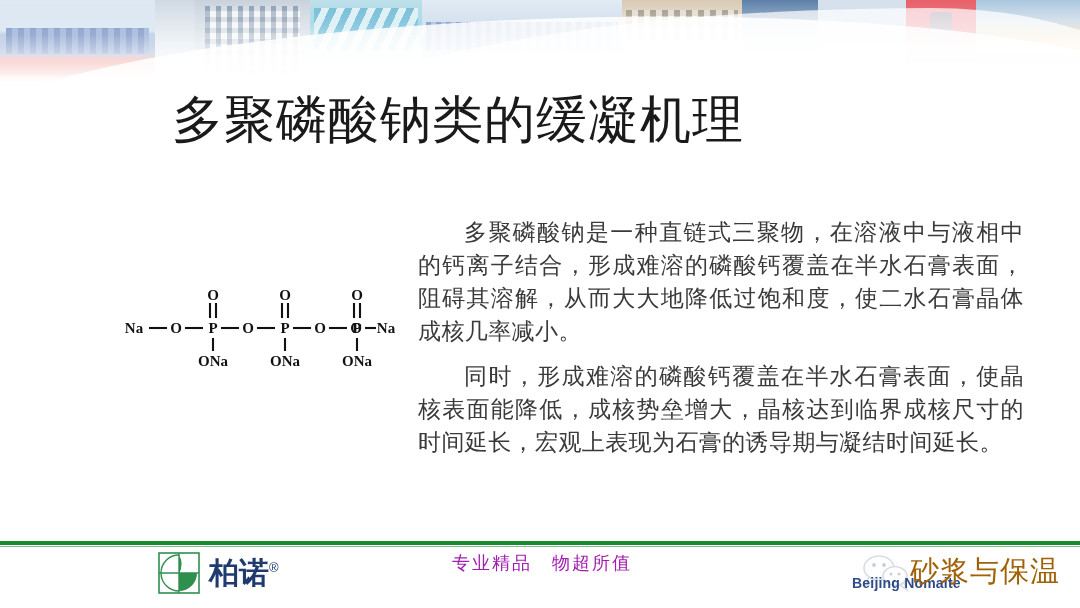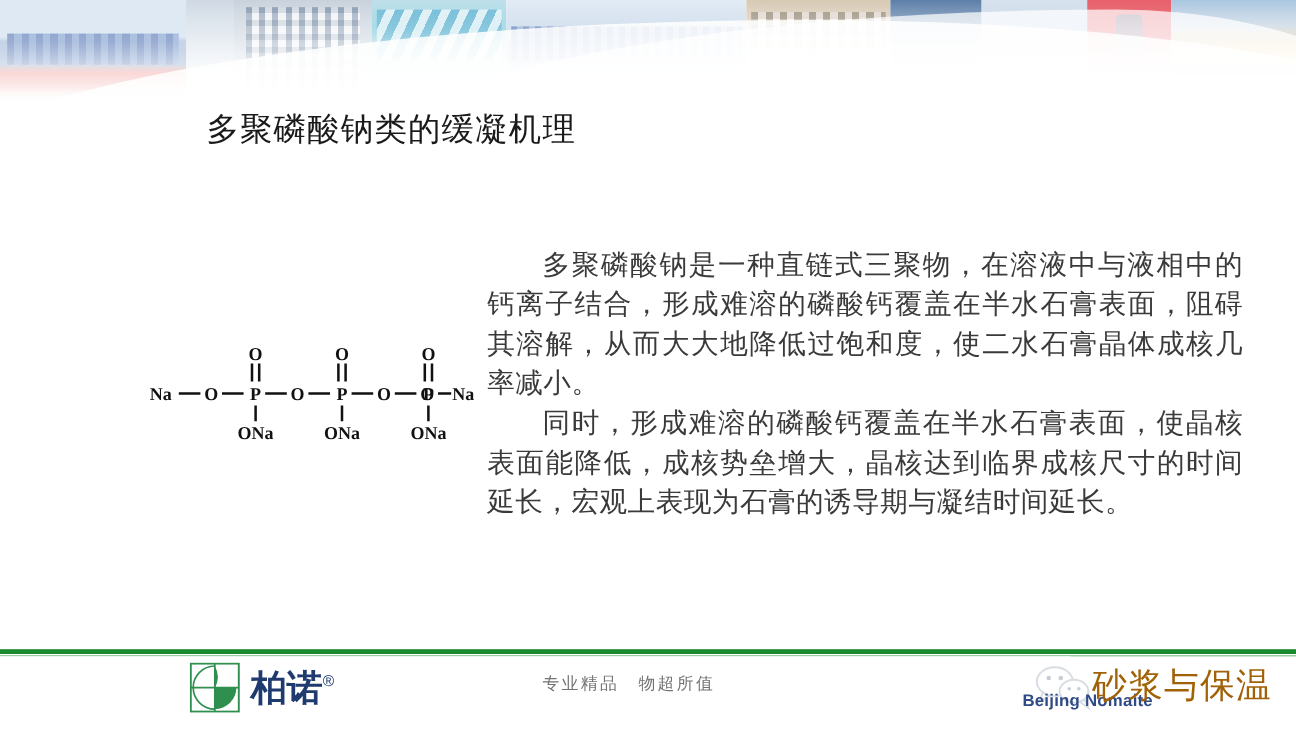--- a/index.html
+++ b/index.html
@@ -168,22 +168,22 @@
     border-radius: 70% 30% 0 0 / 100% 100% 0 0;
     opacity: .72;
     pointer-events: none;
   }
 
   
   .slide-title {
     position: absolute;
     left: 172px;
     top: 92px;
-    font-family: Liberation Serif, serif;
-    font-size: 27px;
+    font-family: Liberation Mono, monospace;
+    font-size: 51px;
     line-height: 1.25;
     color: #1a1a1a;
     letter-spacing: 1px;
     white-space: nowrap;
   }
 
   
   .chem-figure {
     position: absolute;
     left: 118px;
@@ -200,21 +200,21 @@
     top: 204px;
     width: 630px;
     font-family: "Liberation Serif", "DejaVu Serif", serif;
     font-size: 23px;
     line-height: 33px;
     color: #3a3a3a;
     text-align: justify;
     letter-spacing: .4px;
   }
   .body-text p {
-    margin: 0;
+    margin: 12px;
     text-indent: 2em;
   }
 
   
   .footer-rule {
     position: absolute;
     left: 0;
     top: 541px;
     width: 1080px;
     height: 4px;
@@ -254,24 +254,24 @@
     position: relative;
   }
   .brand-reg {
     font-size: 13px;
     vertical-align: super;
     font-weight: 400;
   }
   .tagline {
     position: absolute;
     left: 452px;
-    top: 14px;
+    top: 4px;
     font-family: "Liberation Serif", "DejaVu Serif", serif;
-    font-size: 14px;
-    color: #737373;
+    font-size: 18px;
+    color: #a21caf;
     letter-spacing: 2px;
   }
   .watermark {
     position: absolute;
     left: 852px;
     top: 2px;
     width: 228px;
     height: 56px;
   }
   .wechat-icon {

